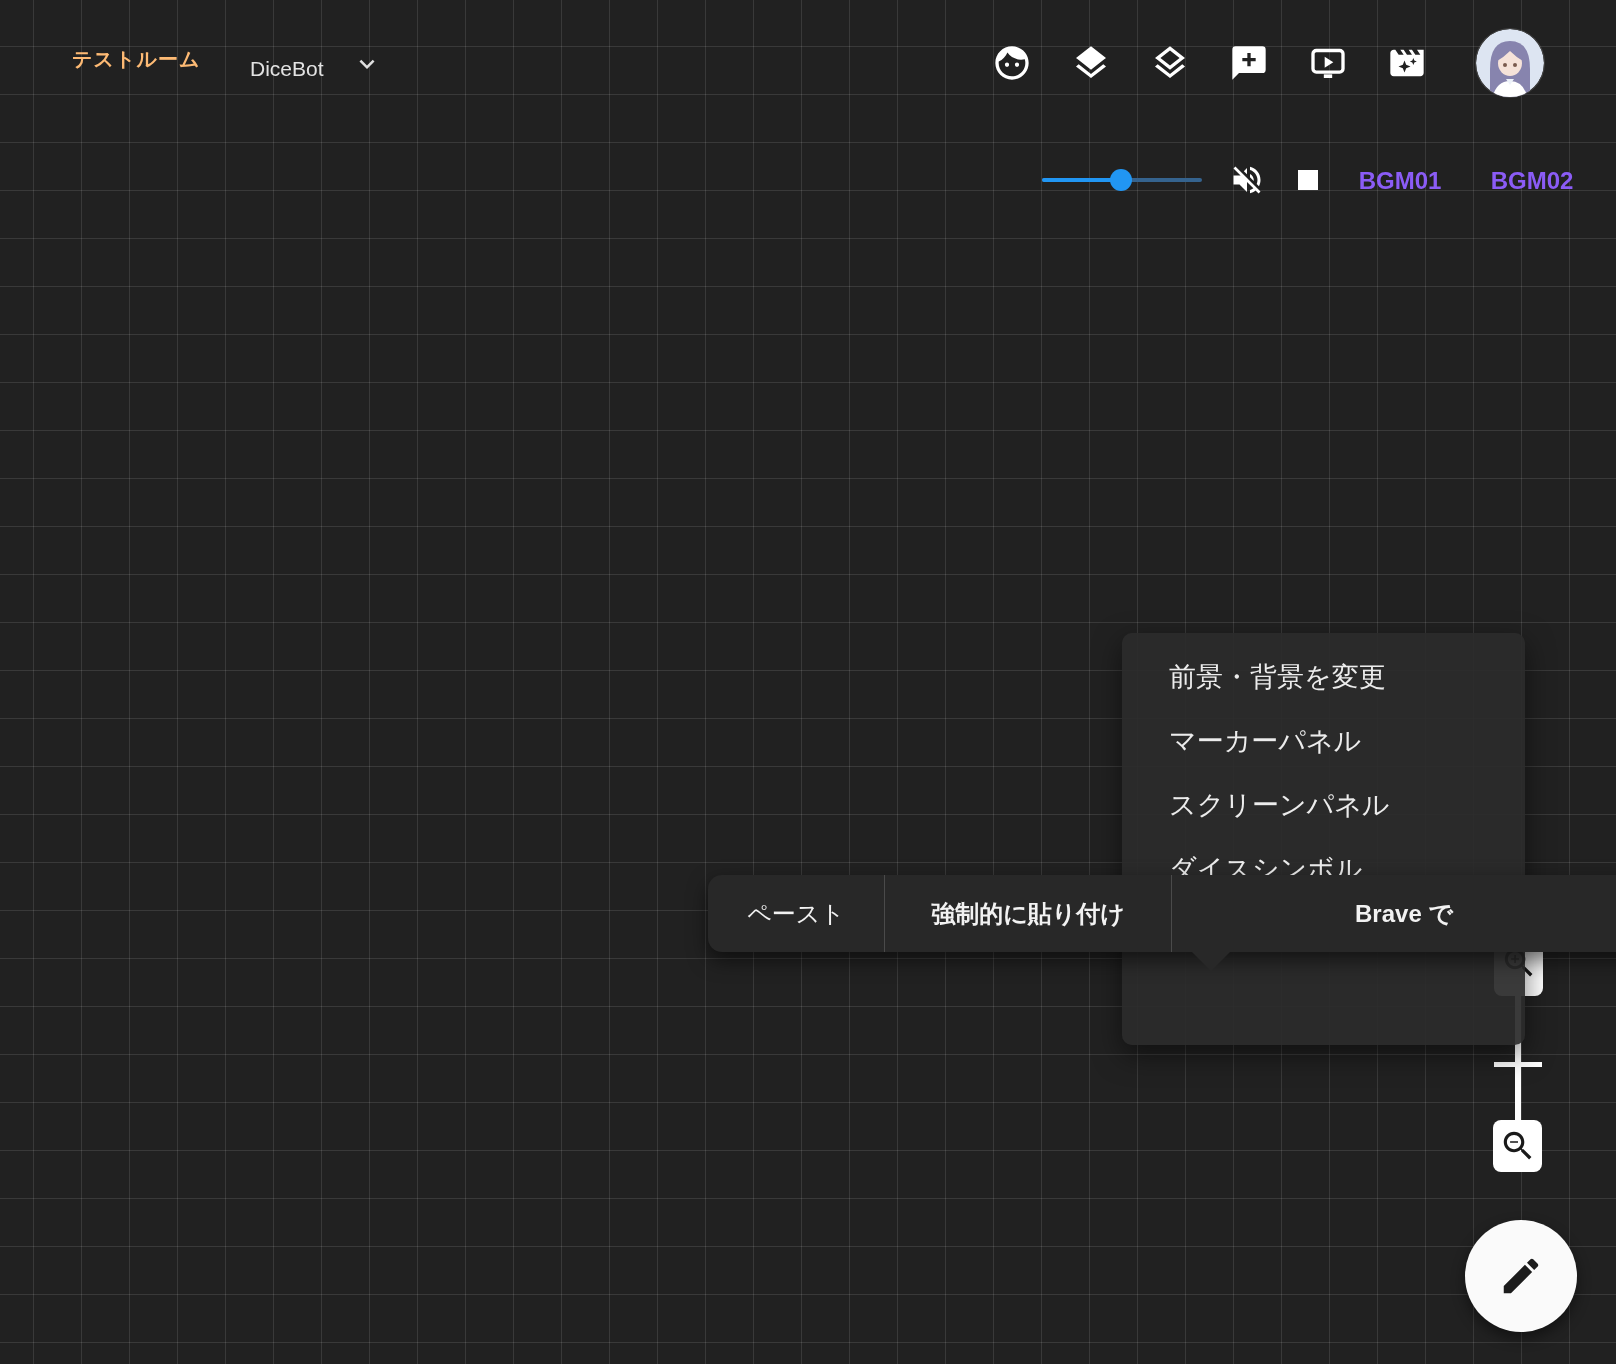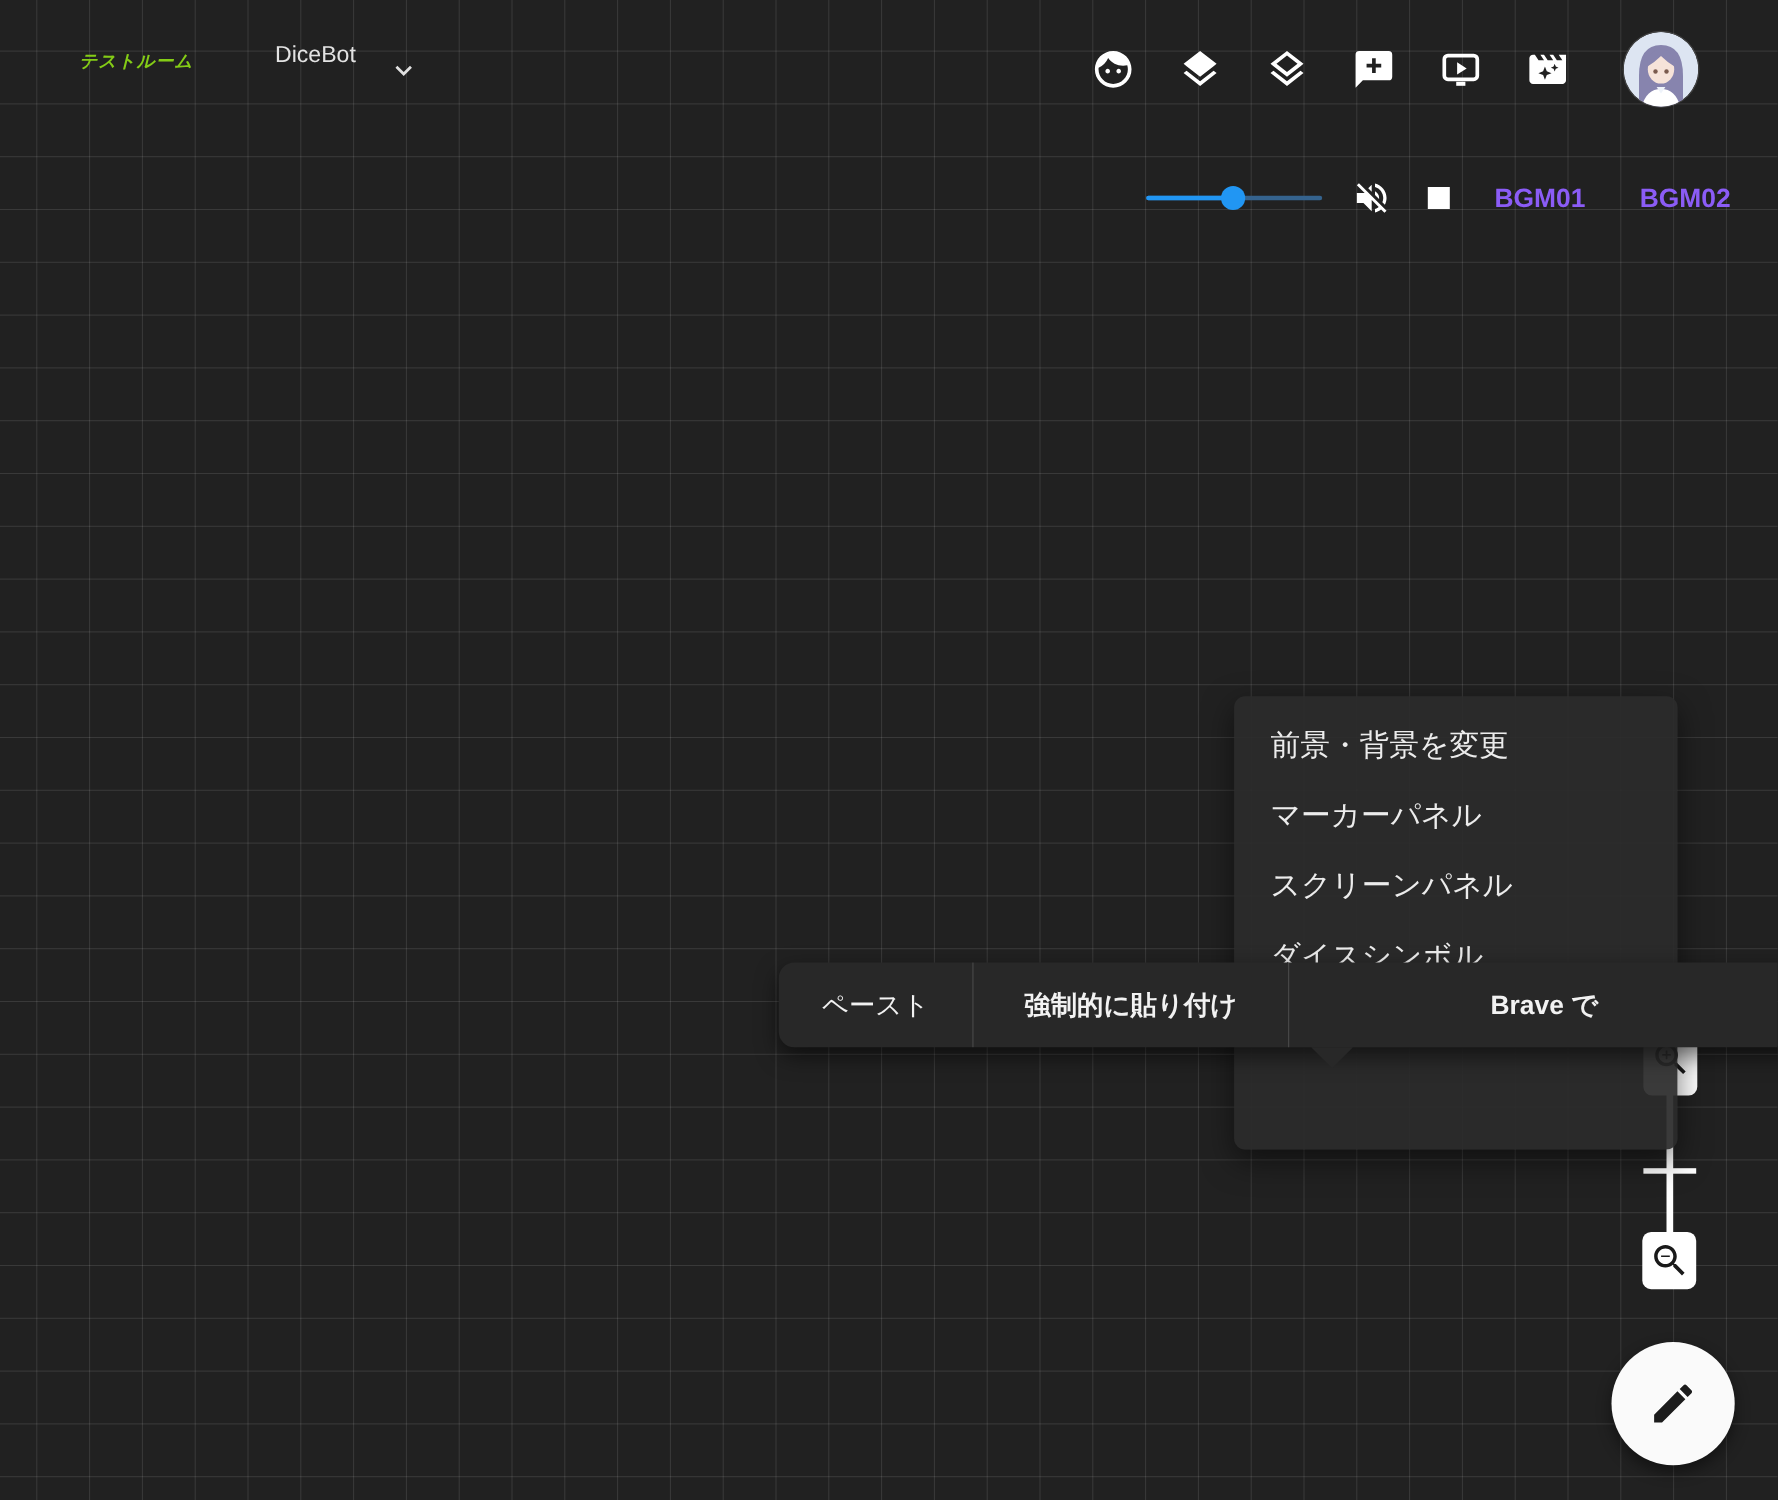--- a/index.html
+++ b/index.html
@@ -12,22 +12,22 @@
     background-image:
       linear-gradient(rgba(255,255,255,0.11) 1px, transparent 1px),
       linear-gradient(90deg, rgba(255,255,255,0.11) 1px, transparent 1px);
     background-size:48px 48px;
     background-position:33px 46px;
     color:#fff;
   }
   .abs{position:absolute;}
 
   
-  .room-title{left:72px;top:46px;font-size:16px;font-weight:700;color:#84cc16;letter-spacing:1px;font-style:italic;}
-  .room-subtitle{left:250px;top:38px;font-size:21px;font-weight:400;color:#e3e3e3;}
+  .room-title{left:72px;top:46px;font-size:20px;font-weight:700;color:#fdba74;letter-spacing:1px;}
+  .room-subtitle{left:250px;top:57px;font-size:21px;font-weight:400;color:#e3e3e3;}
   .title-chevron{left:352px;top:49px;width:30px;height:30px;cursor:pointer;}
   .toolbar{left:992px;top:43px;display:flex;align-items:center;}
   .tool-btn{width:40px;height:40px;margin-right:39px;display:flex;align-items:center;justify-content:center;cursor:pointer;}
   .tool-btn svg{width:40px;height:40px;}
   .avatar{left:1476px;top:29px;width:68px;height:68px;border-radius:50%;overflow:hidden;cursor:pointer;box-shadow:0 0 0 1px rgba(255,255,255,0.15);}
 
   
   .vol-track{left:1042px;top:178px;width:160px;height:4px;border-radius:2px;background:#35638e;}
   .vol-fill{left:0;top:0;height:4px;border-radius:2px;background:#2196f3;}
   .vol-thumb{top:-9px;width:22px;height:22px;border-radius:50%;background:#2196f3;cursor:pointer;}
@@ -43,21 +43,21 @@
   .zoom-track{left:1515px;top:994px;width:6px;height:128px;background:#fff;}
   .zoom-handle{left:1494px;top:1062px;width:48px;height:5px;background:#fff;cursor:grab;}
 
   
   .room-menu{
     z-index:20;left:1122px;top:633px;width:403px;height:412px;
     background:rgba(43,43,43,0.93);border-radius:10px;
     box-shadow:0 10px 28px rgba(0,0,0,0.5);
     padding-top:12px;box-sizing:border-box;
   }
-  .room-menu .mi{height:64px;line-height:64px;padding-left:33px;font-size:27px;color:#ececec;cursor:pointer;white-space:nowrap;}
+  .room-menu .mi{height:64px;line-height:64px;padding-left:47px;font-size:27px;color:#ececec;cursor:pointer;white-space:nowrap;}
   .menu-spacer{height:64px;}
 
   
   .browser-menu{
     z-index:30;left:708px;top:875px;height:77px;right:-20px;
     background:#282828;border-radius:14px 0 0 14px;
     box-shadow:0 8px 20px rgba(0,0,0,0.55);
     display:flex;align-items:stretch;
   }
   .bm-item{display:flex;align-items:center;justify-content:center;font-size:24px;color:#f2f2f2;cursor:pointer;white-space:nowrap;box-sizing:border-box;}

